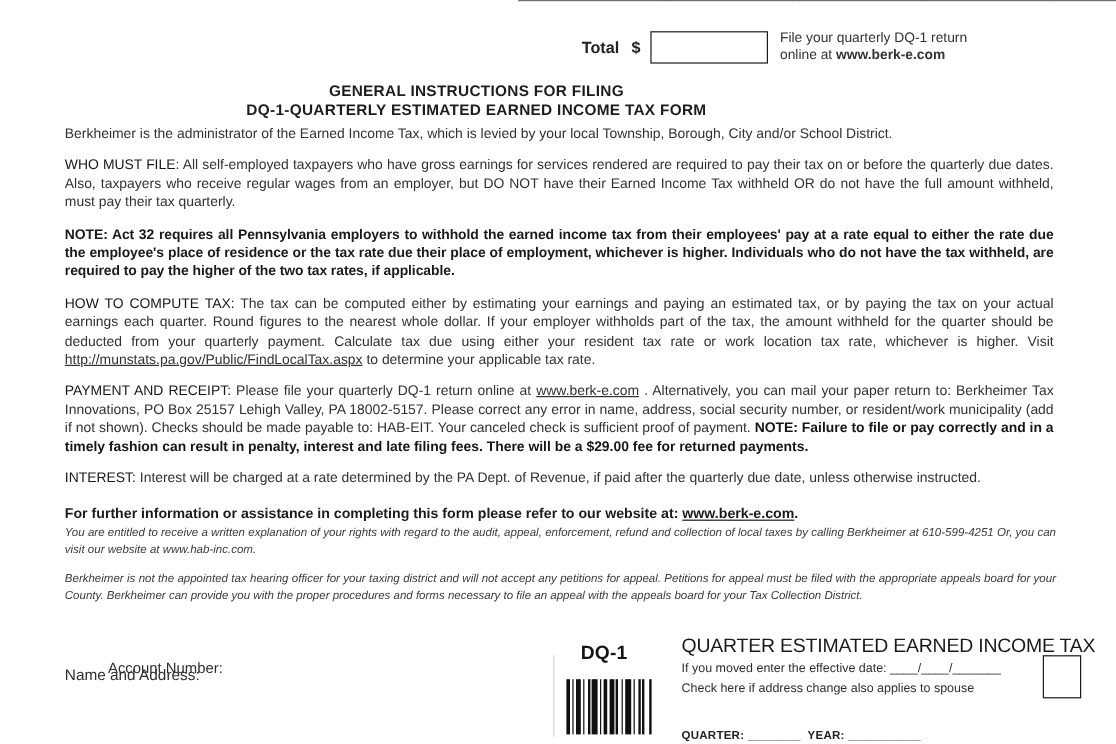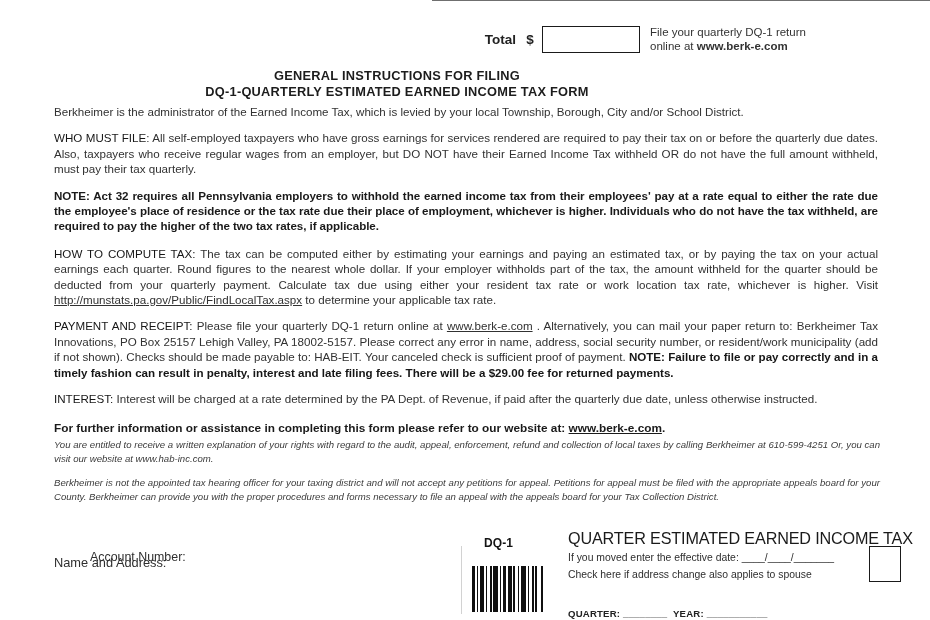--- a/index.html
+++ b/index.html
@@ -173,21 +173,21 @@
     left: 461px;
     top: 22px;
     width: 1px;
     height: 68px;
     background: #d2d2d2;
   }
   .v-dq1 {
     position: absolute;
     left: 484px;
     top: 12px;
-    font-size: 12px;
+    font-size: 16px;
     font-weight: bold;
     color: #141414;
     letter-spacing: 0.01em;
   }
   .barcode {
     position: absolute;
     left: 470px;
     top: 566px;
     width: 76px;
     height: 46px;

